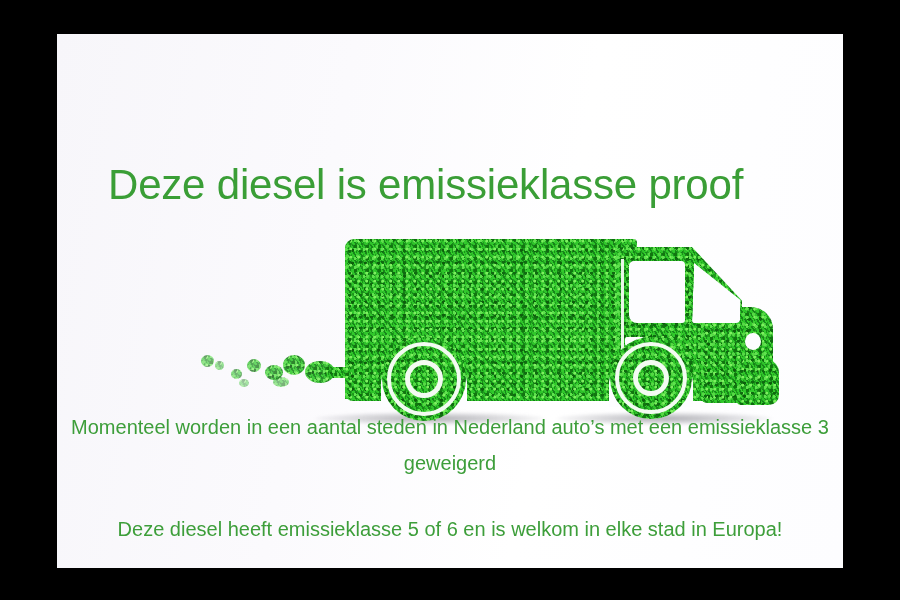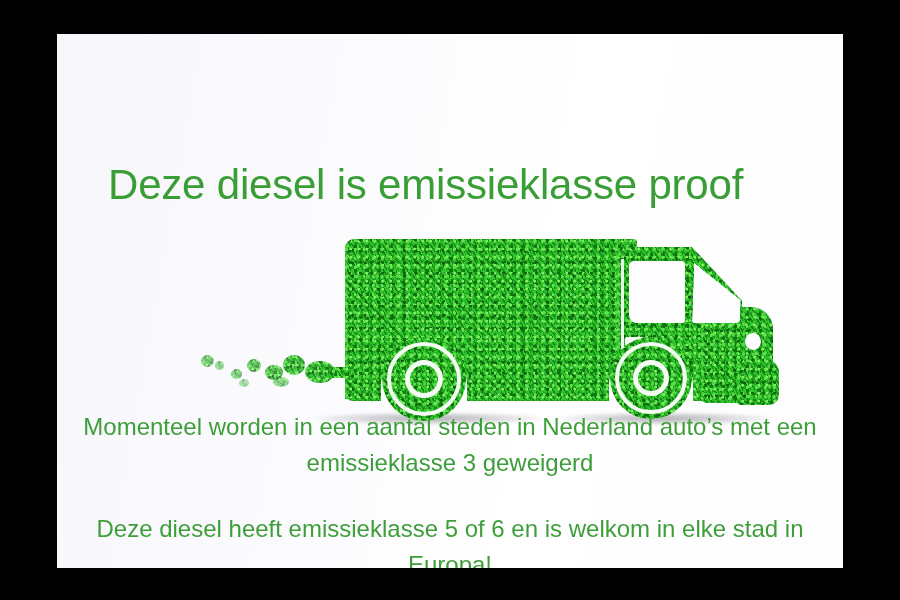--- a/index.html
+++ b/index.html
@@ -203,21 +203,21 @@
   #puff8 { left:96px;  top:188px; width:16px; height:10px; opacity:0.55; }
   #puff9 { left:62px;  top:190px; width:10px; height:8px;  opacity:0.42; }
 
   
   #caption {
     position:absolute;
     left:8px; top:375px;
     width:770px;
     text-align:center;
     color:#3d9e3a;
-    font-size:24px;
+    font-size:20px;
     line-height:36px;
   }
   #caption .para + .para { margin-top:30px; }
 </style>
 </head>
 <body>
 
 <div id="frame">
 
   <div id="slide">

